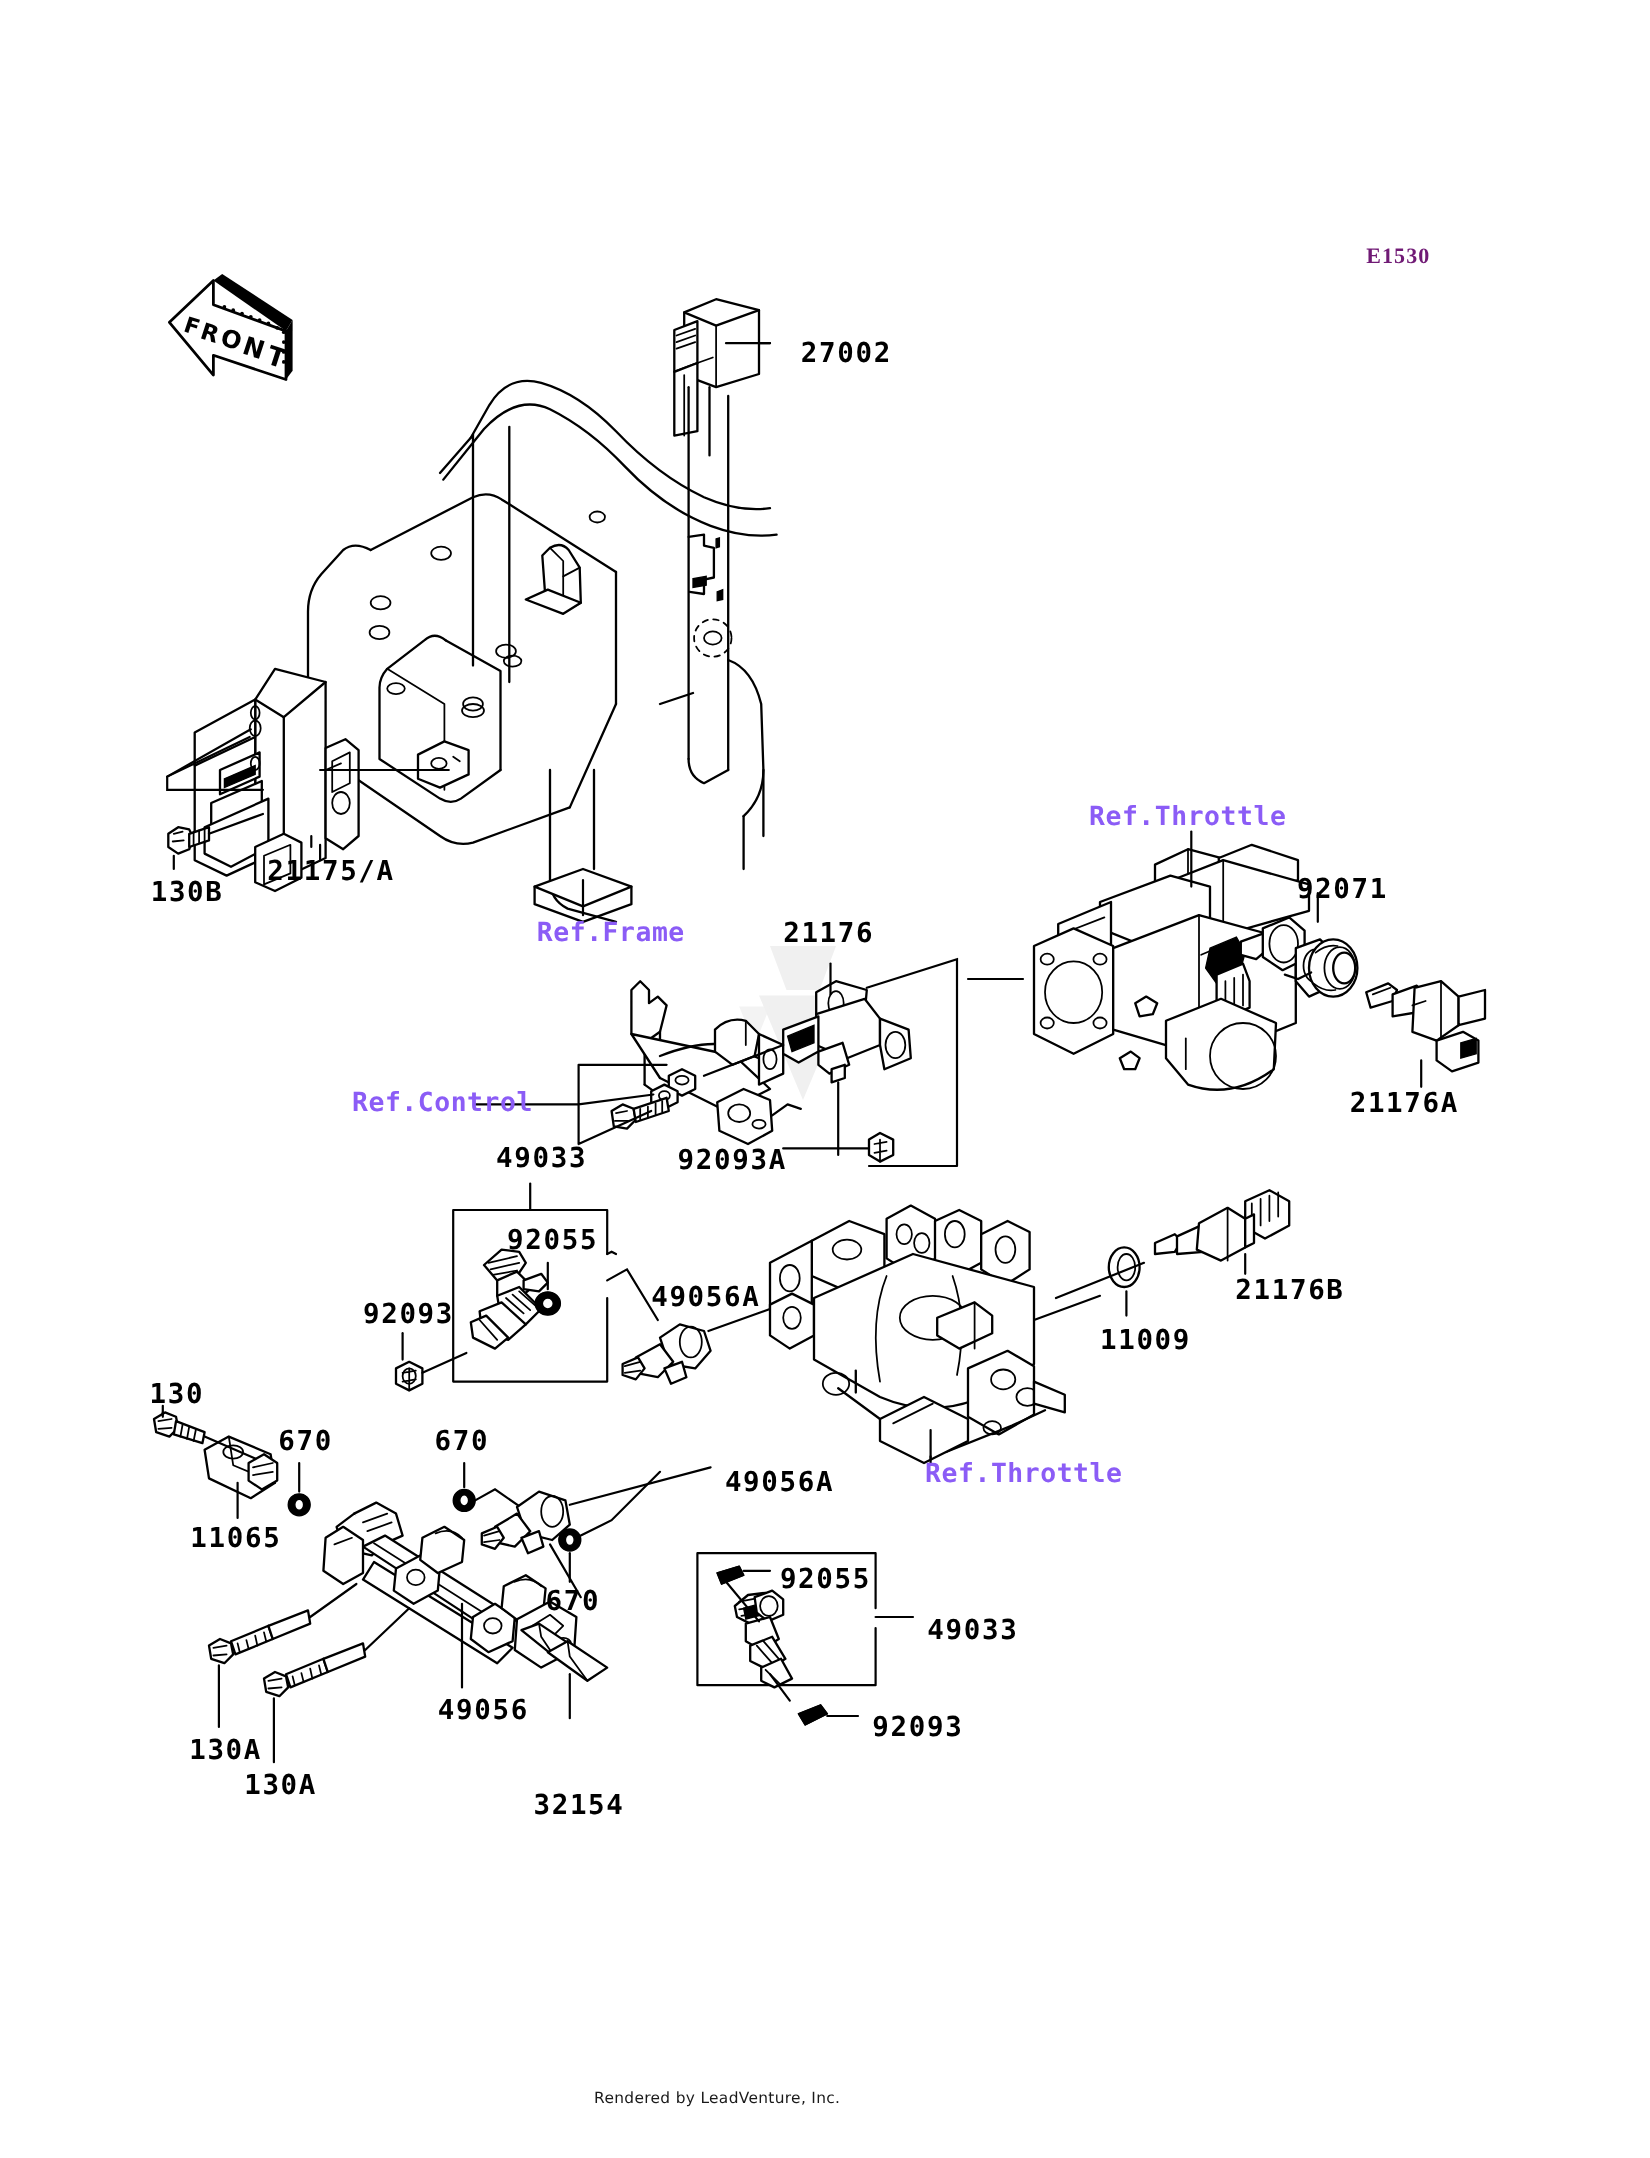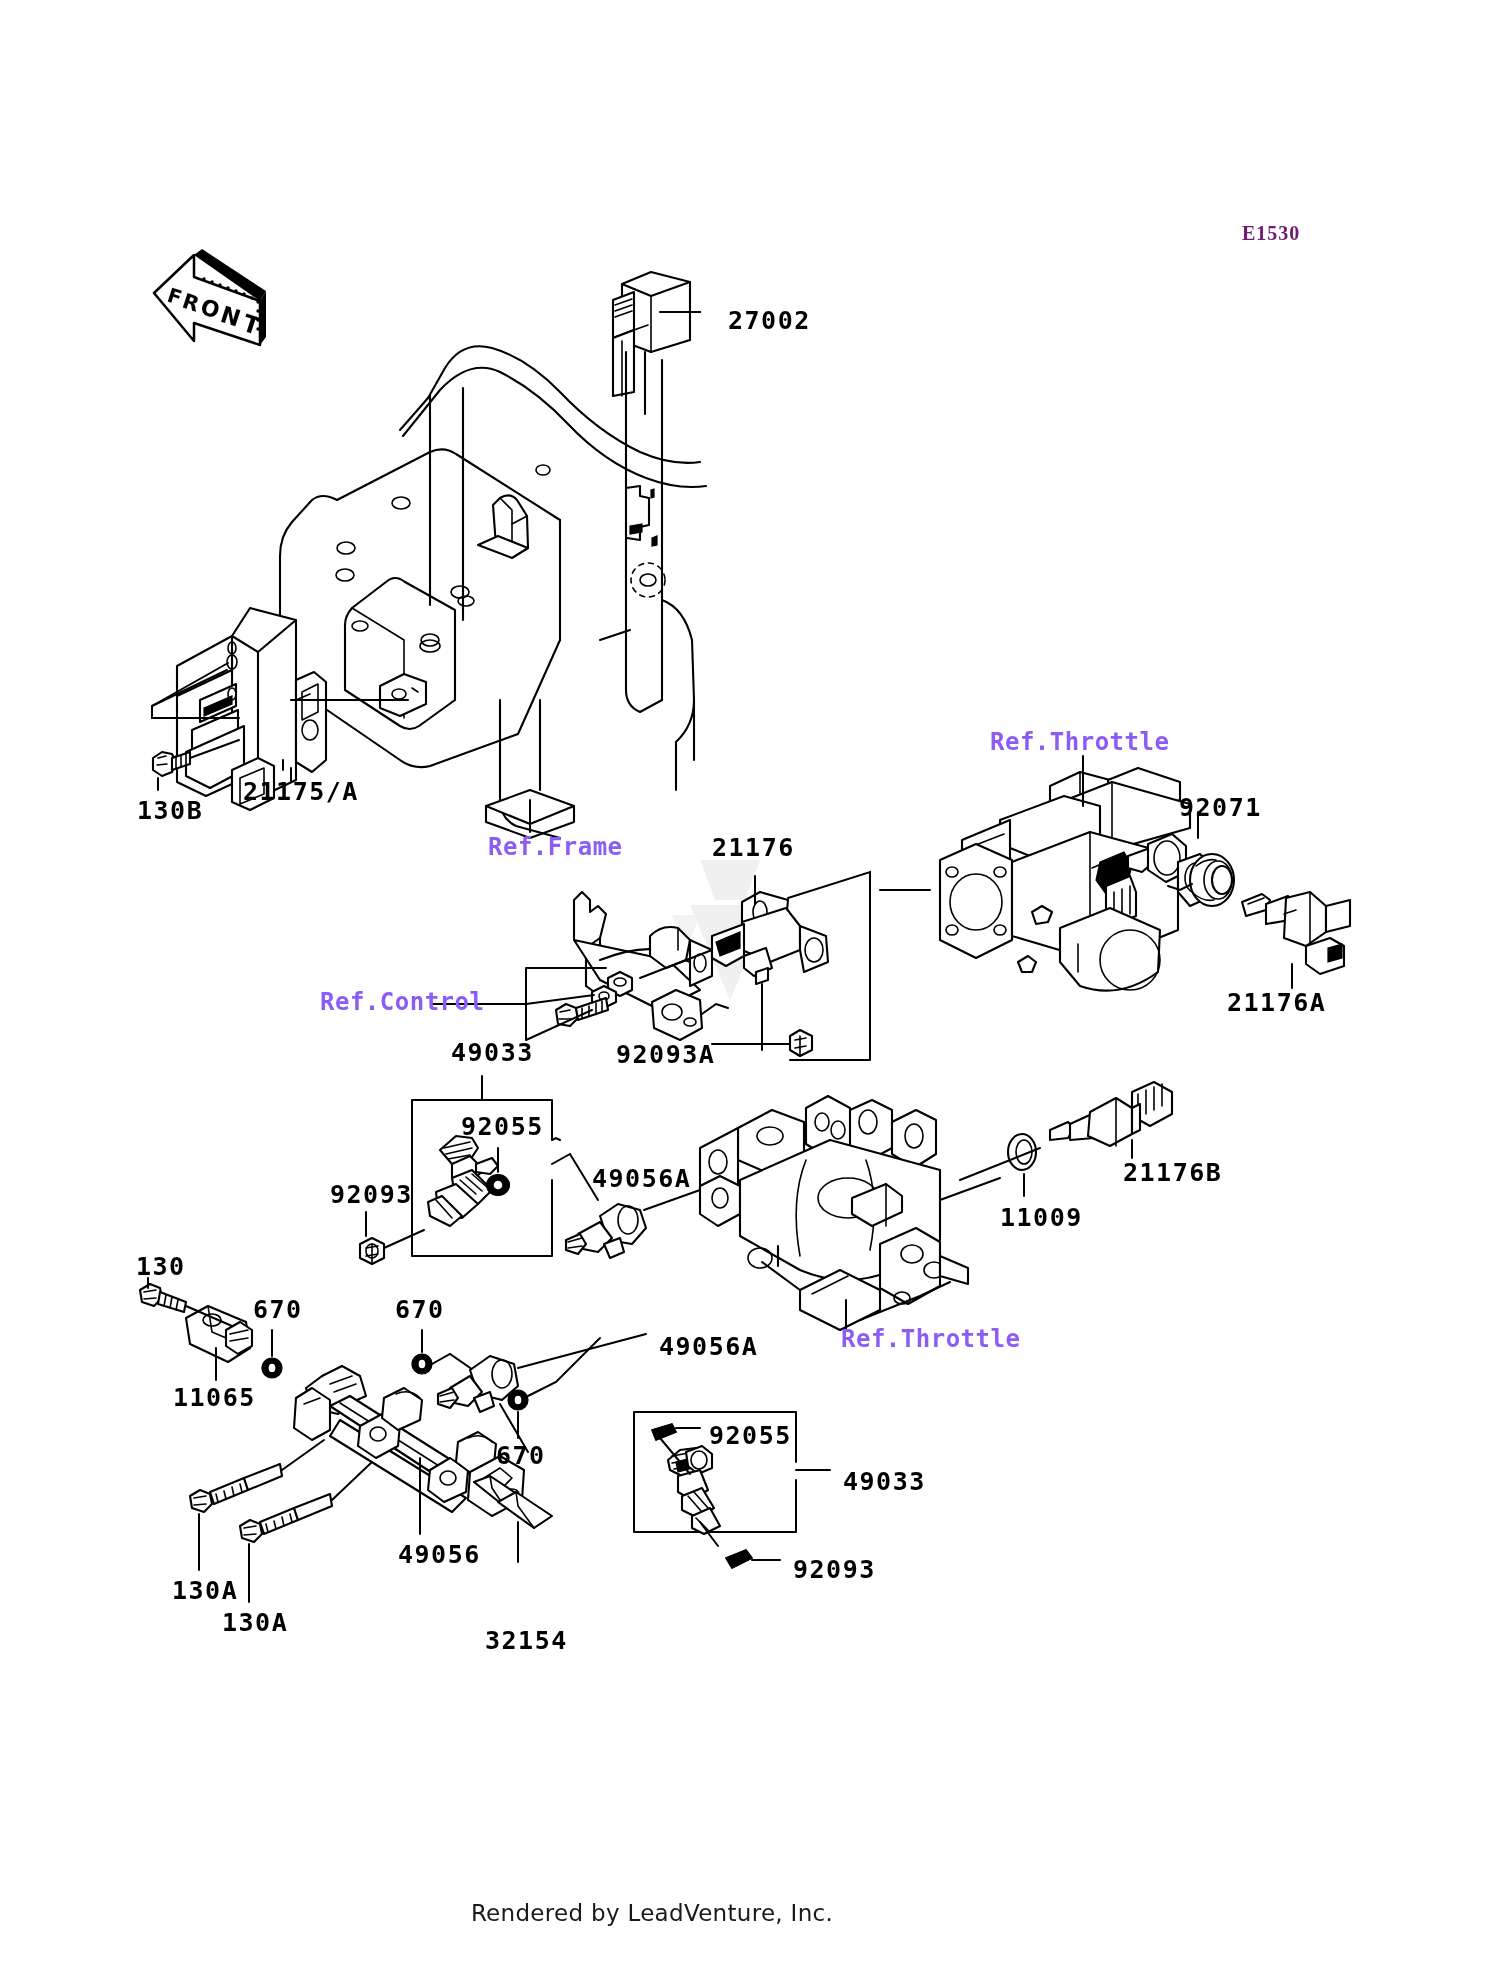--- a/index.html
+++ b/index.html
@@ -53,21 +53,21 @@
     white-space: nowrap;
     color: #701a75;
   }
   #footer-text {
     position: absolute;
     left: 0;
     top: 1900px;
     width: 1304px;
     text-align: center;
     font-family: "DejaVu Sans", sans-serif;
-    font-size: 23px;
+    font-size: 14px;
     color: #1a1a1a;
     letter-spacing: 0.3px;
   }
   #front-badge {
     position: absolute;
     left: 150px;
     top: 245px;
     width: 120px;
     height: 110px;
   }

